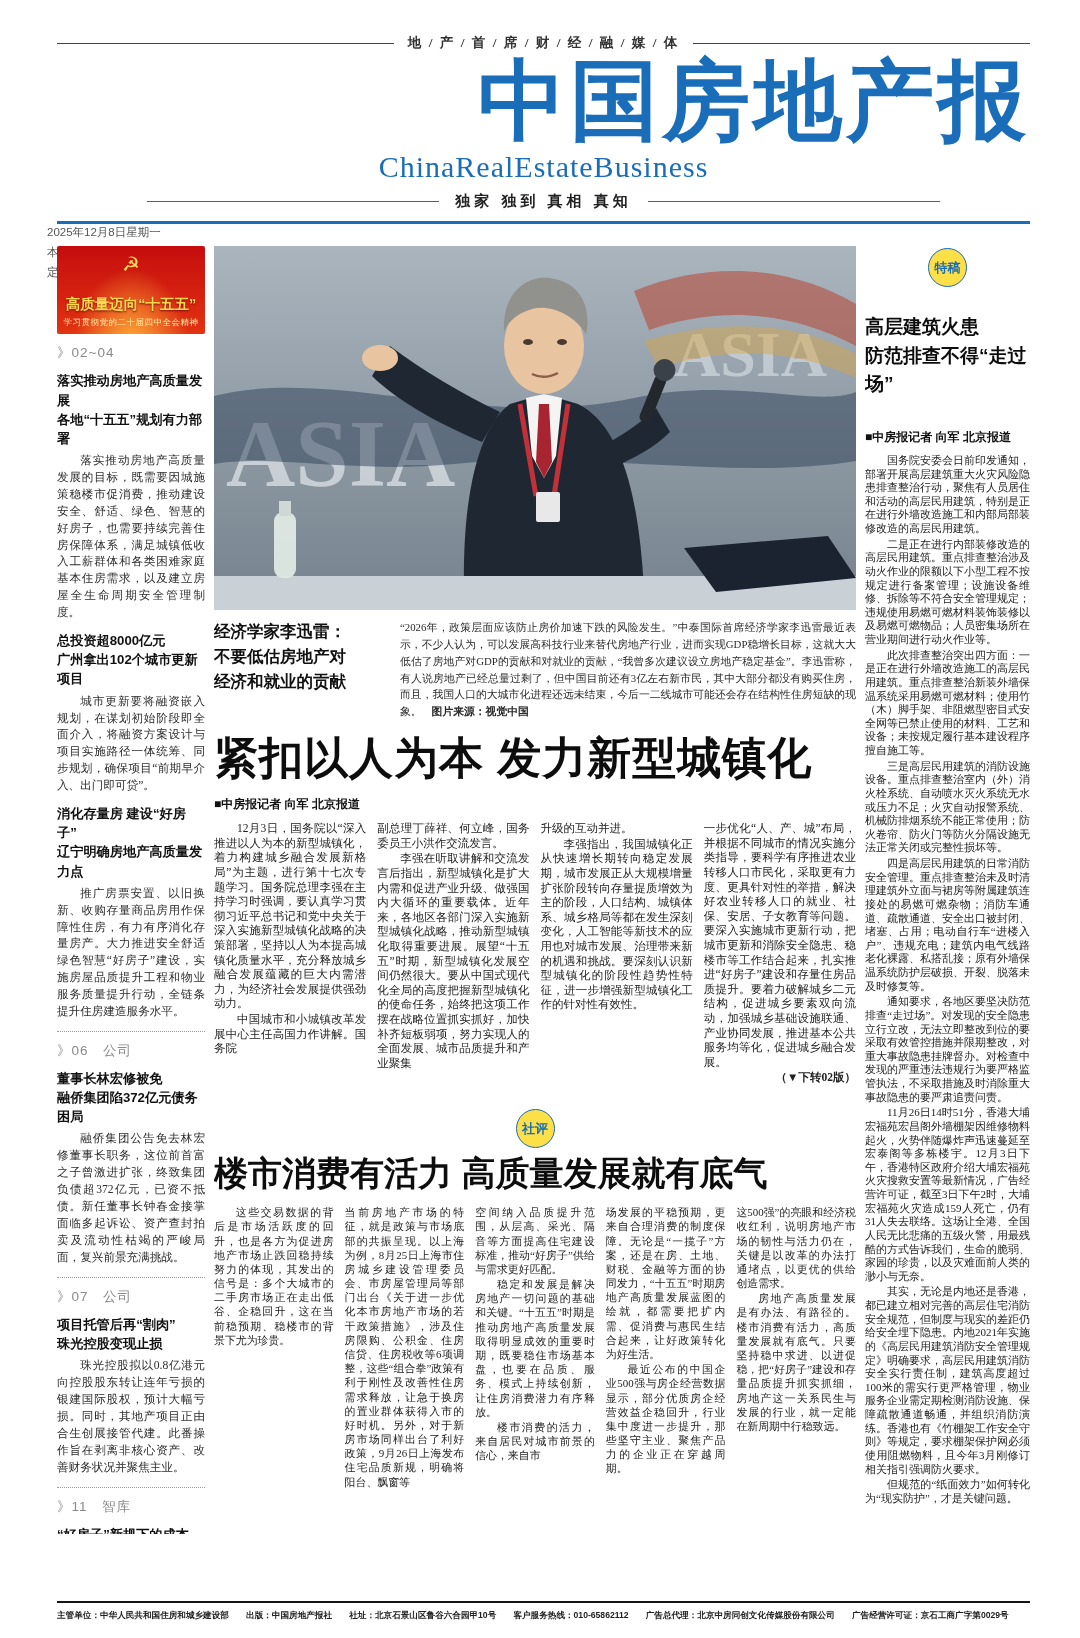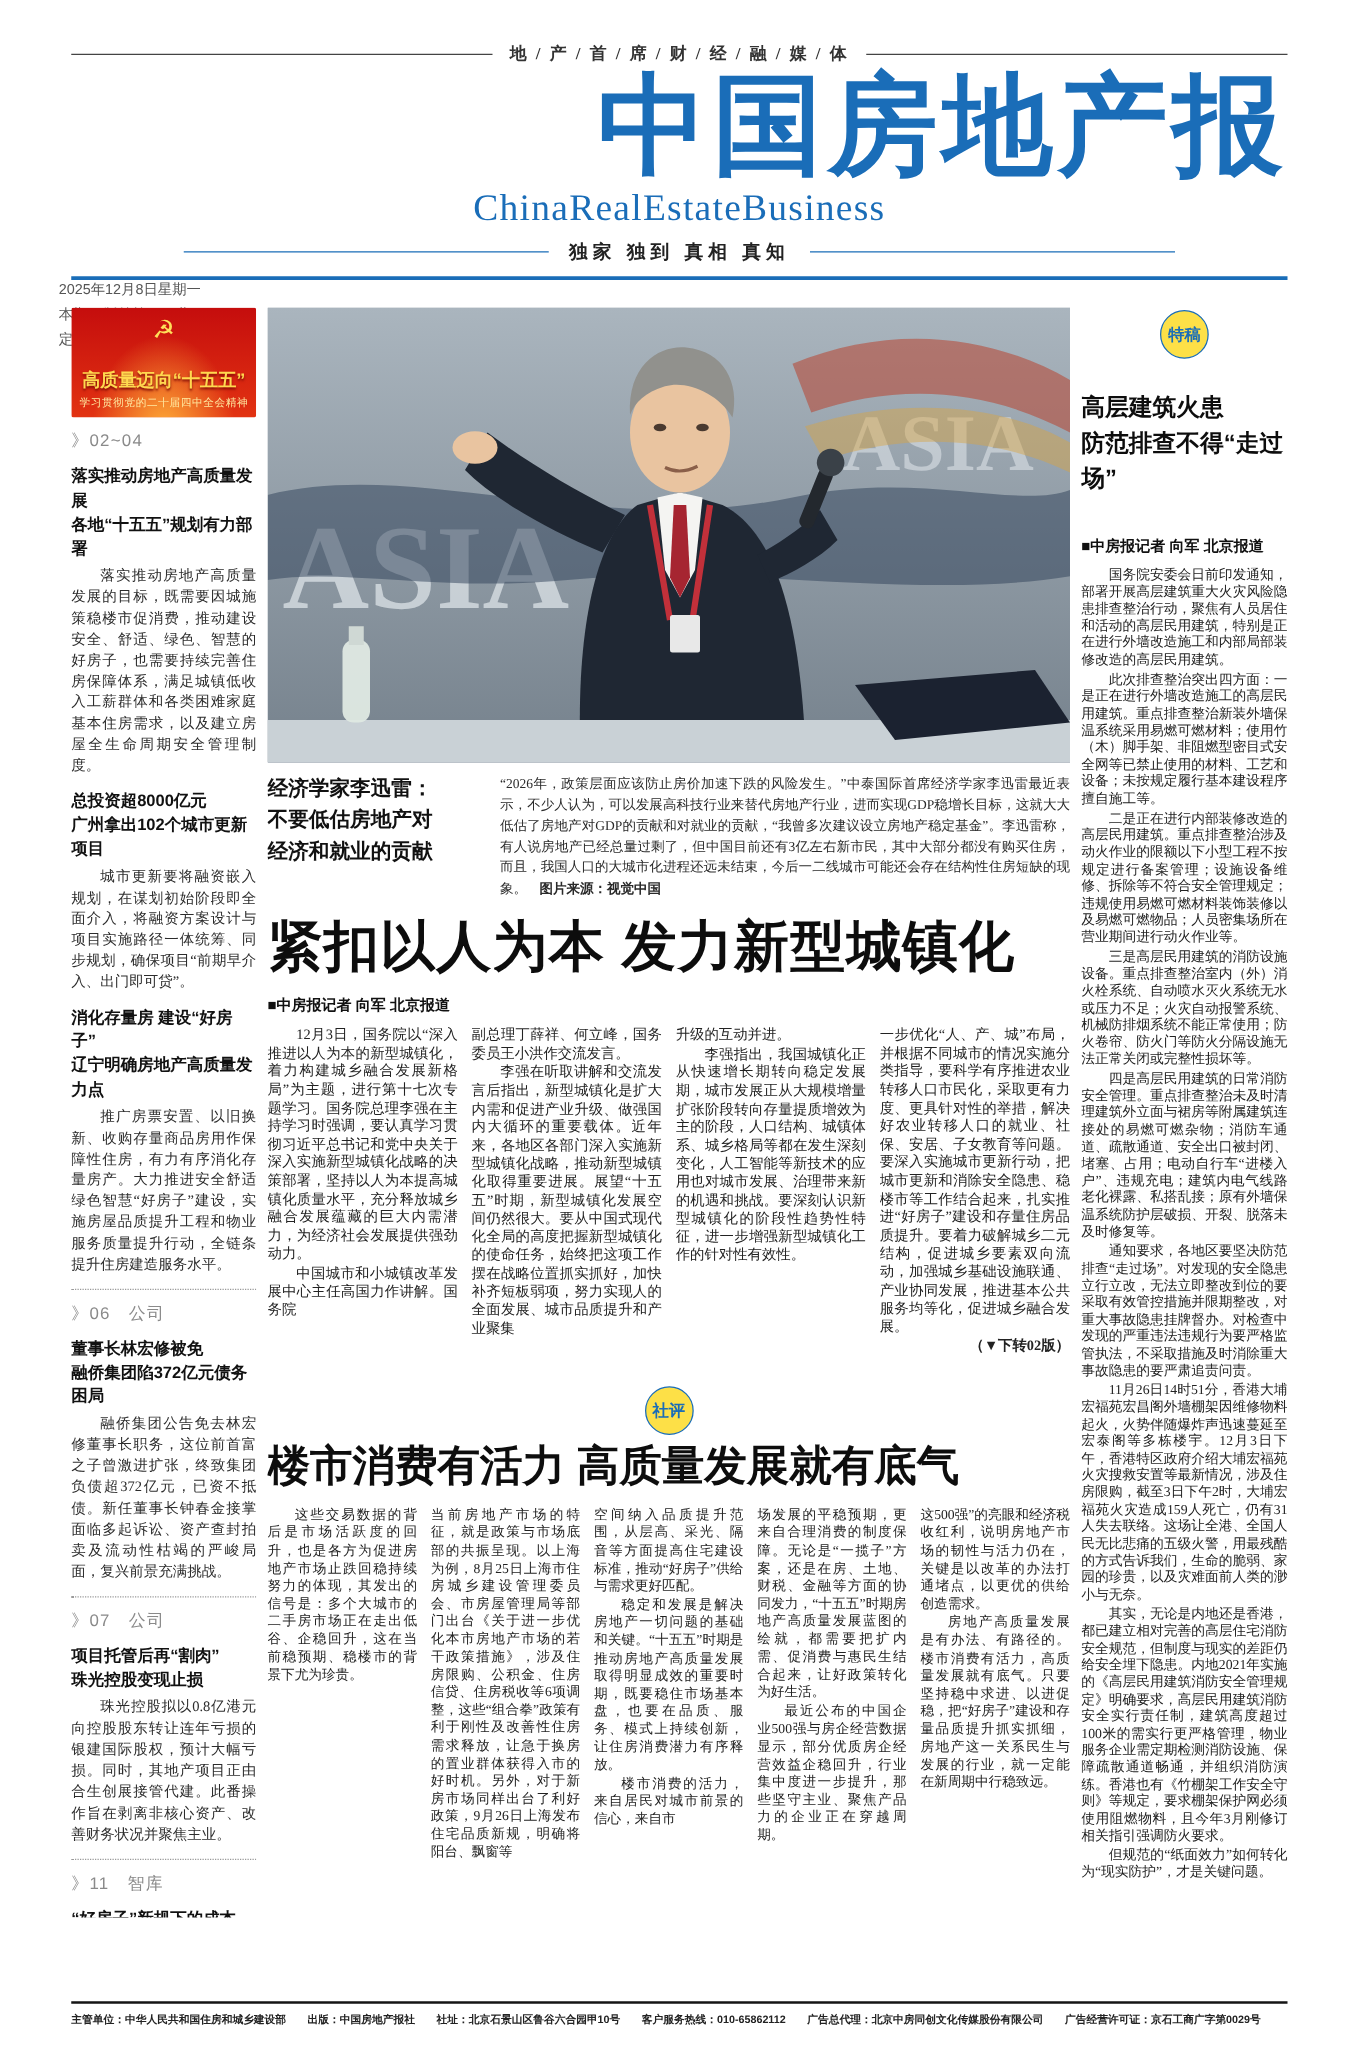--- a/index.html
+++ b/index.html
@@ -237,26 +237,26 @@
 
     <aside class="rightcol">
       <div class="badgerow">
         <span class="badge">特稿</span>
       </div>
       <h3 class="feathead">高层建筑火患
 防范排查不得“走过场”</h3>
       <div class="byline">■中房报记者 向军 北京报道</div>
       <div class="featbody" id="feature-body">
           <p class="para">国务院安委会日前印发通知，部署开展高层建筑重大火灾风险隐患排查整治行动，聚焦有人员居住和活动的高层民用建筑，特别是正在进行外墙改造施工和内部局部装修改造的高层民用建筑。</p>
+          <p class="para">二是正在进行内部装修改造的高层民用建筑。重点排查整治涉及动火作业的限额以下小型工程不按规定进行备案管理；设施设备维修、拆除等不符合安全管理规定；违规使用易燃可燃材料装饰装修以及易燃可燃物品；人员密集场所在营业期间进行动火作业等。</p>
           <p class="para">此次排查整治突出四方面：一是正在进行外墙改造施工的高层民用建筑。重点排查整治新装外墙保温系统采用易燃可燃材料；使用竹（木）脚手架、非阻燃型密目式安全网等已禁止使用的材料、工艺和设备；未按规定履行基本建设程序擅自施工等。</p>
-          <p class="para">二是正在进行内部装修改造的高层民用建筑。重点排查整治涉及动火作业的限额以下小型工程不按规定进行备案管理；设施设备维修、拆除等不符合安全管理规定；违规使用易燃可燃材料装饰装修以及易燃可燃物品；人员密集场所在营业期间进行动火作业等。</p>
           <p class="para">三是高层民用建筑的消防设施设备。重点排查整治室内（外）消火栓系统、自动喷水灭火系统无水或压力不足；火灾自动报警系统、机械防排烟系统不能正常使用；防火卷帘、防火门等防火分隔设施无法正常关闭或完整性损坏等。</p>
           <p class="para">四是高层民用建筑的日常消防安全管理。重点排查整治未及时清理建筑外立面与裙房等附属建筑连接处的易燃可燃杂物；消防车通道、疏散通道、安全出口被封闭、堵塞、占用；电动自行车“进楼入户”、违规充电；建筑内电气线路老化裸露、私搭乱接；原有外墙保温系统防护层破损、开裂、脱落未及时修复等。</p>
           <p class="para">通知要求，各地区要坚决防范排查“走过场”。对发现的安全隐患立行立改，无法立即整改到位的要采取有效管控措施并限期整改，对重大事故隐患挂牌督办。对检查中发现的严重违法违规行为要严格监管执法，不采取措施及时消除重大事故隐患的要严肃追责问责。</p>
-          <p class="para">11月26日14时51分，香港大埔宏福苑宏昌阁外墙棚架因维修物料起火，火势伴随爆炸声迅速蔓延至宏泰阁等多栋楼宇。12月3日下午，香港特区政府介绍大埔宏福苑火灾搜救安置等最新情况，涉及住房限购，截至3日下午2时，大埔宏福苑火灾造成159人死亡，仍有31人失去联络。这场让全港、全国人民无比悲痛的五级火警，用最残酷的方式告诉我们，生命的脆弱、家园的珍贵，以及灾难面前人类的渺小与无奈。</p>
+          <p class="para">11月26日14时51分，香港大埔宏福苑宏昌阁外墙棚架因维修物料起火，火势伴随爆炸声迅速蔓延至宏泰阁等多栋楼宇。12月3日下午，香港特区政府介绍大埔宏福苑火灾搜救安置等最新情况，广告经营许可证，截至3日下午2时，大埔宏福苑火灾造成159人死亡，仍有31人失去联络。这场让全港、全国人民无比悲痛的五级火警，用最残酷的方式告诉我们，生命的脆弱、家园的珍贵，以及灾难面前人类的渺小与无奈。</p>
           <p class="para">其实，无论是内地还是香港，都已建立相对完善的高层住宅消防安全规范，但制度与现实的差距仍给安全埋下隐患。内地2021年实施的《高层民用建筑消防安全管理规定》明确要求，高层民用建筑消防安全实行责任制，建筑高度超过100米的需实行更严格管理，物业服务企业需定期检测消防设施、保障疏散通道畅通，并组织消防演练。香港也有《竹棚架工作安全守则》等规定，要求棚架保护网必须使用阻燃物料，且今年3月刚修订相关指引强调防火要求。</p>
           <p class="para">但规范的“纸面效力”如何转化为“现实防护”，才是关键问题。</p>
         </div>
     </aside>
 
   </div>
 
   <footer>
     <div class="ftext">主管单位：中华人民共和国住房和城乡建设部　　出版：中国房地产报社　　社址：北京石景山区鲁谷六合园甲10号　　客户服务热线：010-65862112　　广告总代理：北京中房同创文化传媒股份有限公司　　广告经营许可证：京石工商广字第0029号</div>
   </footer>

